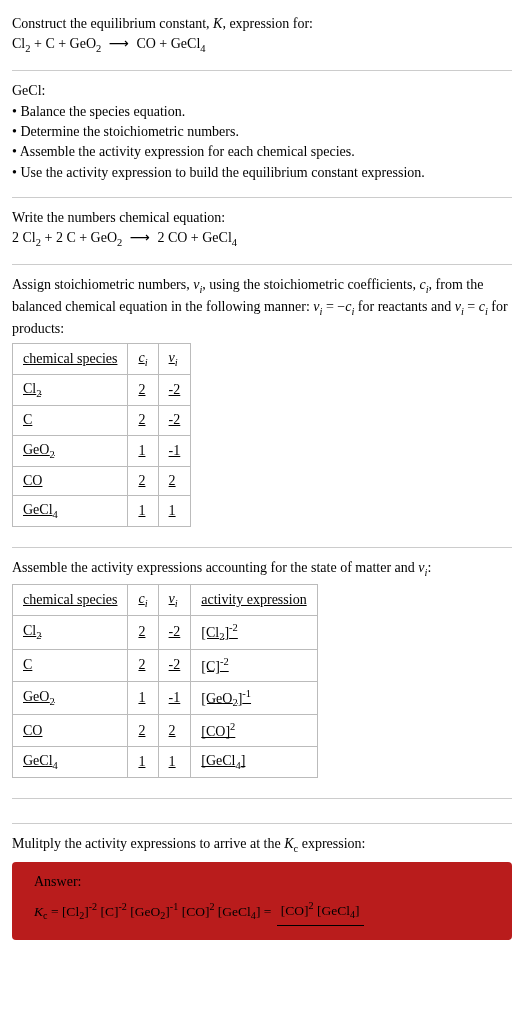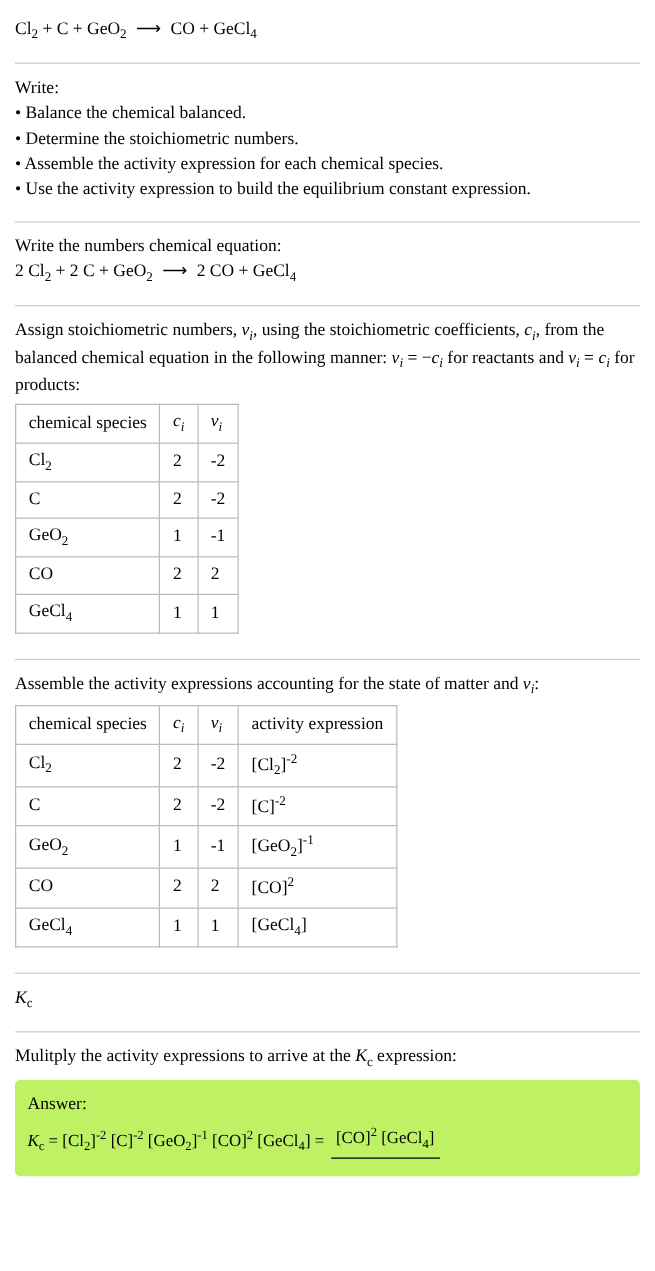--- a/index.html
+++ b/index.html
@@ -17,40 +17,41 @@
     padding: 6px 0 10px 0;
   }
   .divider {
     border: none;
     border-top: 1px solid #ccc;
     margin: 4px 0;
   }
   table.datatable {
     border-collapse: collapse;
     margin: 4px 0 6px 0;
+    text-decoration: underline;
   }
   table.datatable td, table.datatable th {
     border: 1px solid #bbb;
     padding: 4px 10px;
     text-align: left;
     font-weight: normal;
     font-size: 14px;
     vertical-align: middle;
   }
   table.datatable th {
     vertical-align: middle;
   }
   .italic { font-style: italic; }
   sub { font-size: 0.75em; }
   sup { font-size: 0.75em; }
   .arrow { display: inline-block; padding: 0 4px; }
   .answerbox {
-    background: #bef264;
+    background: #b91c1c;
     border-radius: 4px;
-    padding: 10px 14px 14px 10px;
+    padding: 10px 14px 14px 22px;
     margin-top: 6px;
   }
   .frac {
     display: inline-block;
     vertical-align: middle;
     text-align: right;
     margin: 0 2px;
   }
   .frac .num {
     display: block;
@@ -66,28 +67,31 @@
     white-space: nowrap;
     font-size: 13.5px;
   }
   .subi { font-style: italic; font-size: 0.75em; vertical-align: sub; }
 </style>
 </head>
 <body>
 
 <div class="section">
   <div>
+    Construct the equilibrium constant, <span class="italic">K</span>, expression for:
+  </div>
+  <div>
     Cl<sub>2</sub> + C + GeO<sub>2</sub> <span class="arrow">⟶</span> CO + GeCl<sub>4</sub>
   </div>
 </div>
 <hr class="divider">
 
 <div class="section">
-  <div>Write:</div>
-  <div>• <span>Balance the chemical balanced.</span></div>
+  <div>GeCl:</div>
+  <div>• <span>Balance the species equation.</span></div>
   <div>• <span>Determine the stoichiometric numbers.</span></div>
   <div>• <span>Assemble the activity expression for each chemical species.</span></div>
   <div>• <span>Use the activity expression to build the equilibrium constant expression.</span></div>
 </div>
 <hr class="divider">
 
 <div class="section">
   <div>Write the numbers chemical equation:</div>
   <div>
     2 Cl<sub>2</sub> + 2 C + GeO<sub>2</sub> <span class="arrow">⟶</span> 2 CO + GeCl<sub>4</sub>
@@ -177,21 +181,20 @@
           <td>1</td>
           <td>1</td>
           <td>[GeCl<sub>4</sub>]</td>
         </tr>
   </tbody>
     </table>
 </div>
 <hr class="divider">
 
 <div class="section">
-  <div><span class="italic">K</span><sub>c</sub></div>
 </div>
 <hr class="divider">
 
 <div class="section">
   <div>
     Mulitply the activity expressions to arrive at the <span class="italic">K</span><sub>c</sub> expression:
   </div>
   <div class="answerbox">
     <div>Answer:</div>
     <div class="eqline">

